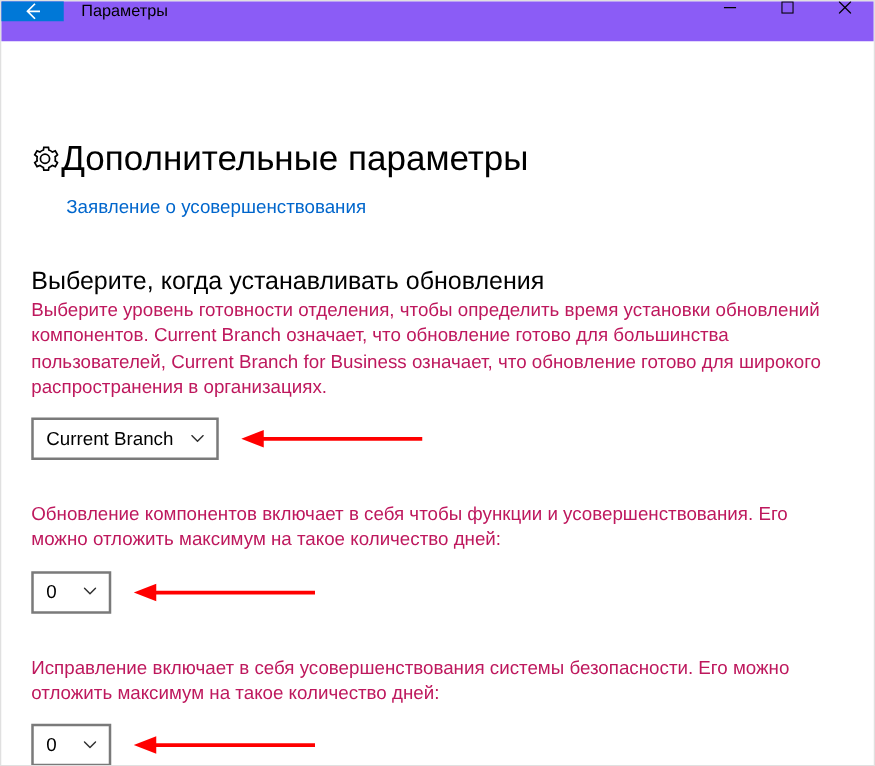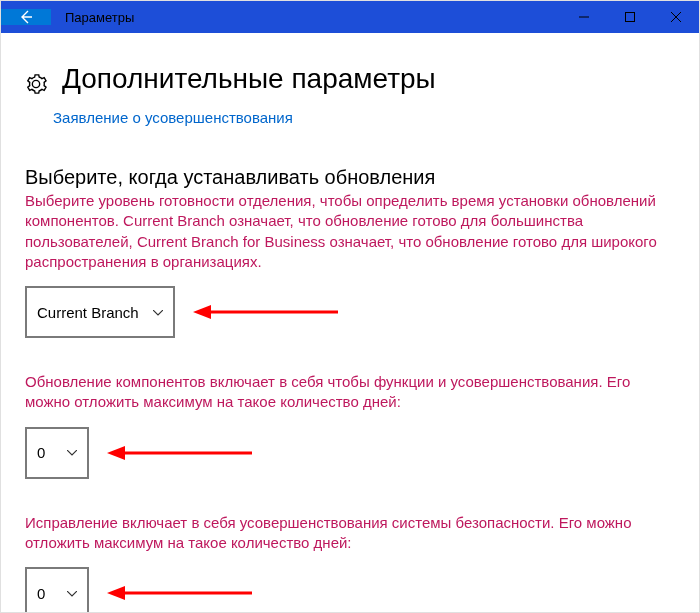--- a/index.html
+++ b/index.html
@@ -8,22 +8,22 @@
     background: #ffffff;
     width: 700px;
     height: 613px;
     overflow: hidden;
     border: 1px solid #e0e0e0;
     color: #000;
   }
   .titlebar {
     height: 32px;
     display: flex;
-    align-items: center;
-    background: #1d4ed8;
+    align-items: flex-start;
+    background: #8b5cf6;
   }
   .back-btn {
     width: 50px;
     background: #0078d7;
     display: flex;
     align-items: center;
     justify-content: center;
     color: #fff;
   }
   .title-text {
@@ -43,23 +43,24 @@
     align-items: center;
     justify-content: center;
     font-size: 10px;
     color: #000;
   }
   .content {
     padding: 30px 24px 0 24px;
   }
   .header-row {
     display: flex;
-    align-items: flex-end;
-    gap: 15px;
+    align-items: center;
+    gap: 2px;
     margin-bottom: 14px;
+    margin-top: 48px;
   }
   .gear {
     width: 22px;
     height: 22px;
     color: #000;
   }
   .page-title {
     font-size: 28px;
     font-weight: 350;
   }
@@ -83,21 +84,21 @@
     max-width: 640px;
   }
   .select-row {
     display: flex;
     align-items: center;
     gap: 18px;
     margin-bottom: 34px;
   }
   .select {
     border: 2px solid #7a7a7a;
-    height: 52px;
+    height: 34px;
     display: flex;
     align-items: center;
     justify-content: space-between;
     padding: 0 10px;
     font-size: 15px;
     background: #fff;
     gap: 12px;
   }
   .select .chev {
     font-size: 10px;

